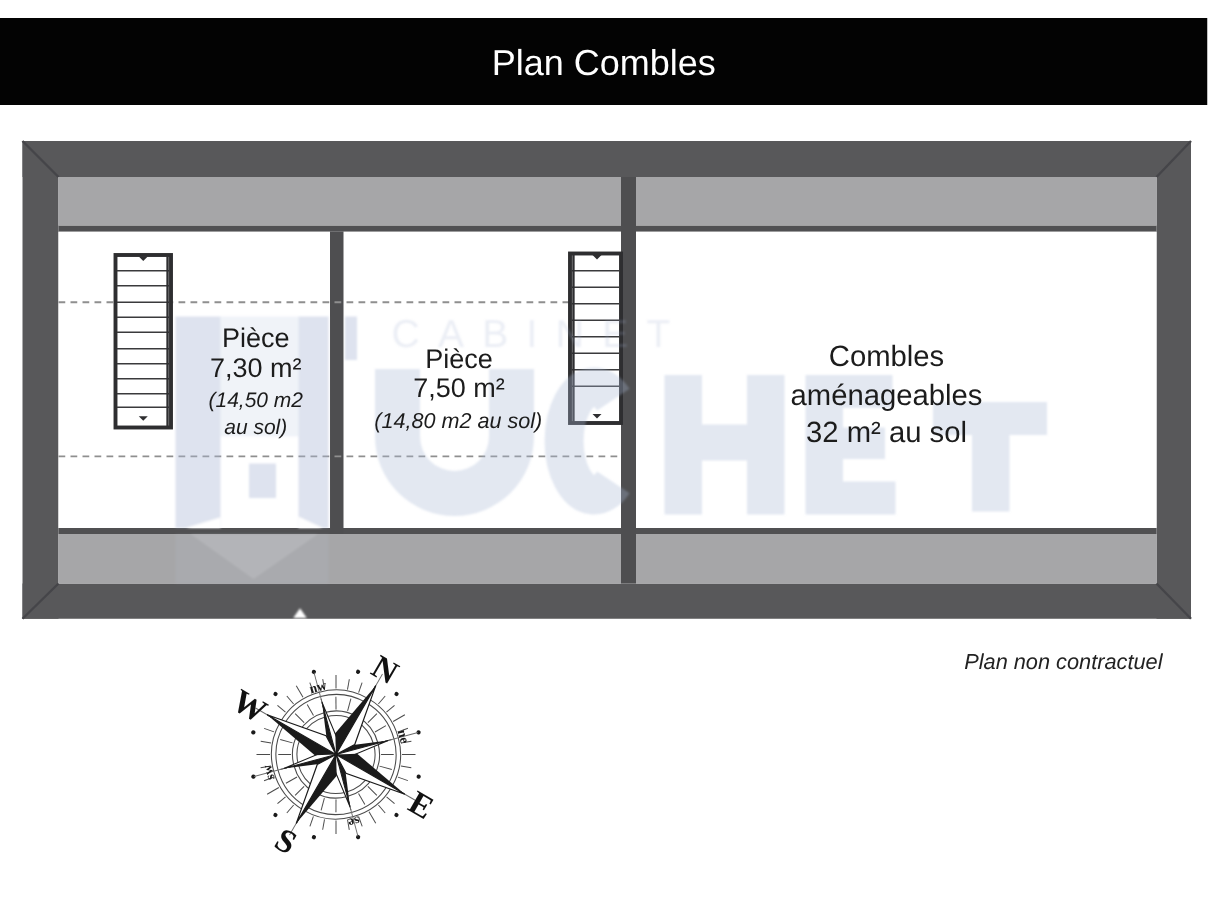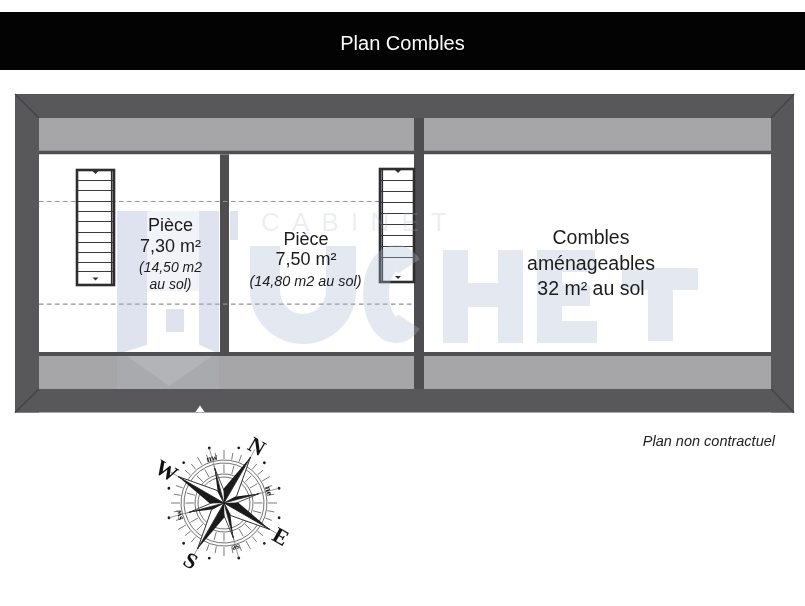--- a/index.html
+++ b/index.html
@@ -1,18 +1,18 @@
 <!DOCTYPE html>
 <html><head>
 <meta charset="utf-8">
 <style>
   html,body{margin:0;padding:0;}
   body{width:805px;height:606px;background:#ffffff;font-family:"Liberation Sans",sans-serif;position:relative;overflow:hidden;}
   #titlebar{position:absolute;left:0;top:12px;width:805px;height:58px;background:#030303;color:#fff;
-    text-align:center;line-height:62.5px;font-size:20px;}
+    text-align:center;line-height:62.5px;font-size:24px;}
   #plansvg{position:absolute;left:0;top:0;}
 </style>
 </head>
 <body>
 
 <div id="titlebar">Plan Combles</div>
 <svg id="plansvg" width="805" height="606" viewBox="0 0 805 606" xmlns="http://www.w3.org/2000/svg">
   <defs>
       <filter id="soft" x="-5%" y="-5%" width="110%" height="110%">
         <feGaussianBlur stdDeviation="0.6"></feGaussianBlur>

